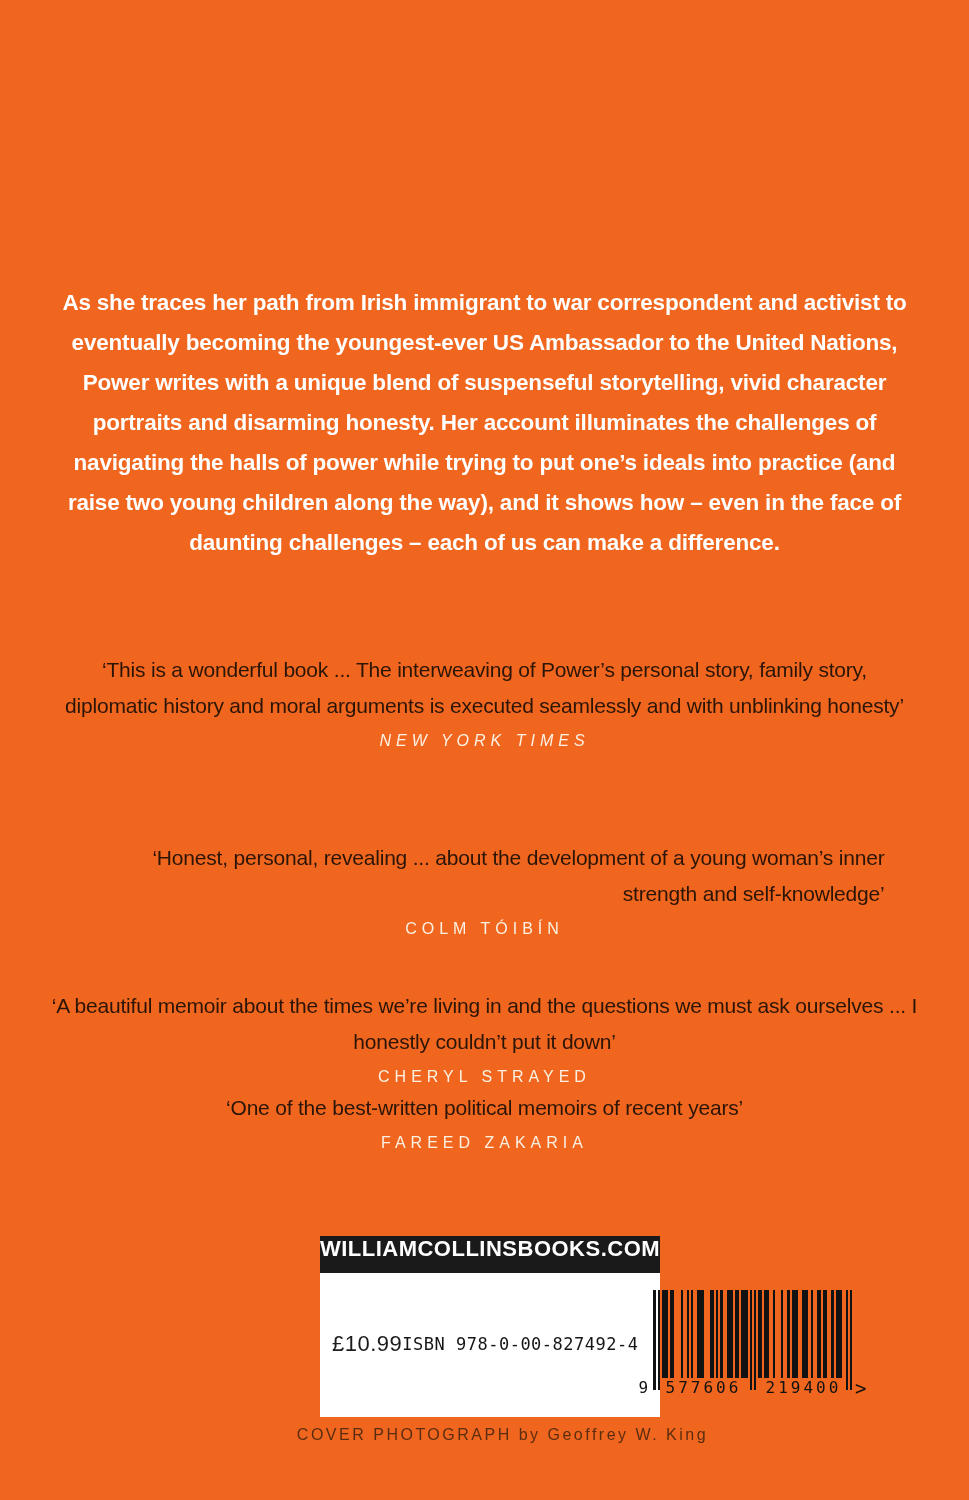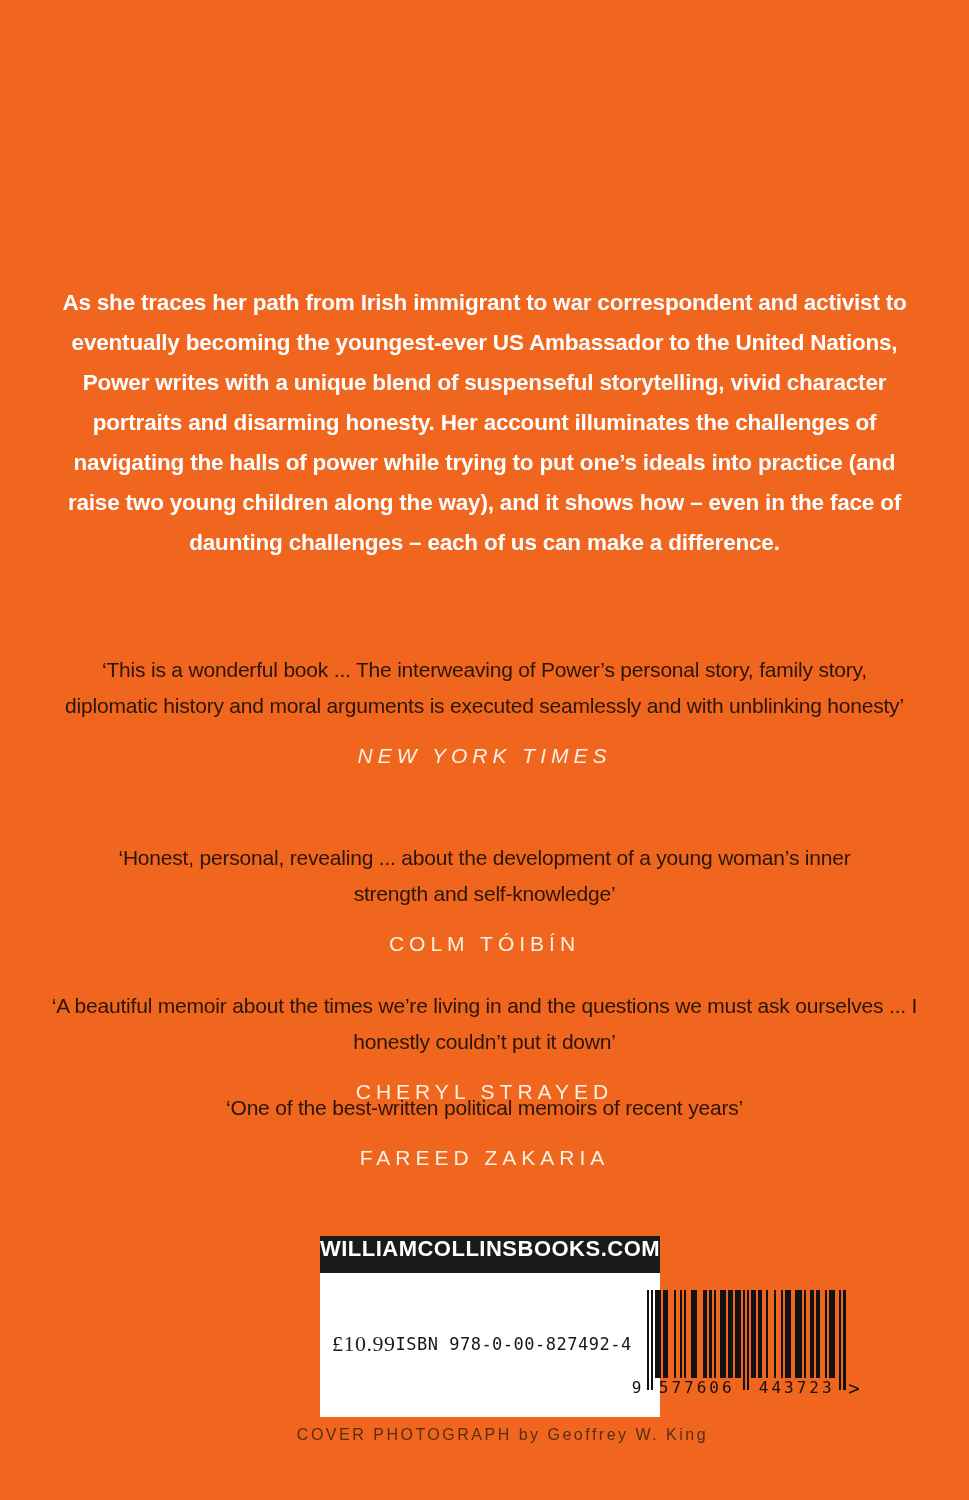--- a/index.html
+++ b/index.html
@@ -41,30 +41,30 @@
     color:var(--white_text);
     margin:2px auto;max-width:874px;
   }
   .quote-text{
     font-size:21px;font-weight:400;line-height:36px;
     letter-spacing:-0.2px;
     color:var(--dark_text);
     margin:0 auto;
   }
   .quote-source{
-    margin-top:20px;
-    font-size:21px;font-weight:400;
+    margin-top:8px;
+    font-size:16px;font-weight:400;
     letter-spacing:5px;
     color:var(--cream_text);
   }
   .quote-source.italic{font-style:italic;}
   .q1{top:652px;}
   .q1 .quote-text{max-width:840px;}
   .q2{top:840px;}
-  .q2 .quote-text{max-width:800px;}
+  .q2 .quote-text{max-width:800px;text-align:right;}
   .q3{top:988px;}
   .q3 .quote-text{max-width:880px;}
   .q4{top:1090px;}
   .website-bar{
     position:absolute;left:320px;top:1236px;
     width:340px;height:37px;
     background:var(--bar_black);
     display:flex;align-items:flex-start;justify-content:center;
   }
   .website-bar span{
@@ -76,21 +76,21 @@
     width:340px;height:144px;
     background:var(--box_white);
     padding:5px 12px 8px;
     display:flex;flex-direction:column;
   }
   .bc-row{display:flex;flex:1;}
   .price-col{
     width:80px;display:flex;align-items:center;justify-content:center;
   }
   .price{
-    font-size:22px;color:#1c1c1c;letter-spacing:0.5px;font-family:Liberation Serif, serif;
+    font-size:22px;color:#1c1c1c;letter-spacing:0.5px;
   }
   .code-col{
     flex:1;display:flex;flex-direction:row;align-items:center;
   }
   .isbn{
     font-family:"DejaVu Sans Mono", monospace;
     font-size:17px;letter-spacing:0.5px;color:#161616;
     white-space:nowrap;height:24px;line-height:24px;
   }
   .barcode{width:228px;}
@@ -249,21 +249,21 @@
               <div class="module bar"></div>
               <div class="module"></div>
               <div class="module"></div>
               <div class="module bar tall"></div>
               <div class="module tall"></div>
               <div class="module bar tall"></div>
             </div>
           <div class="nums">
             <span class="num-first">9</span>
             <span class="num-group">577606</span>
-            <span class="num-group">443723</span>
+            <span class="num-group">219400</span>
             <span class="num-arrow">&gt;</span>
           </div>
         </div>
       </div>
     </div>
   </div>
 
   <div class="block credit">COVER PHOTOGRAPH by Geoffrey W. King</div>
 
 </div>

